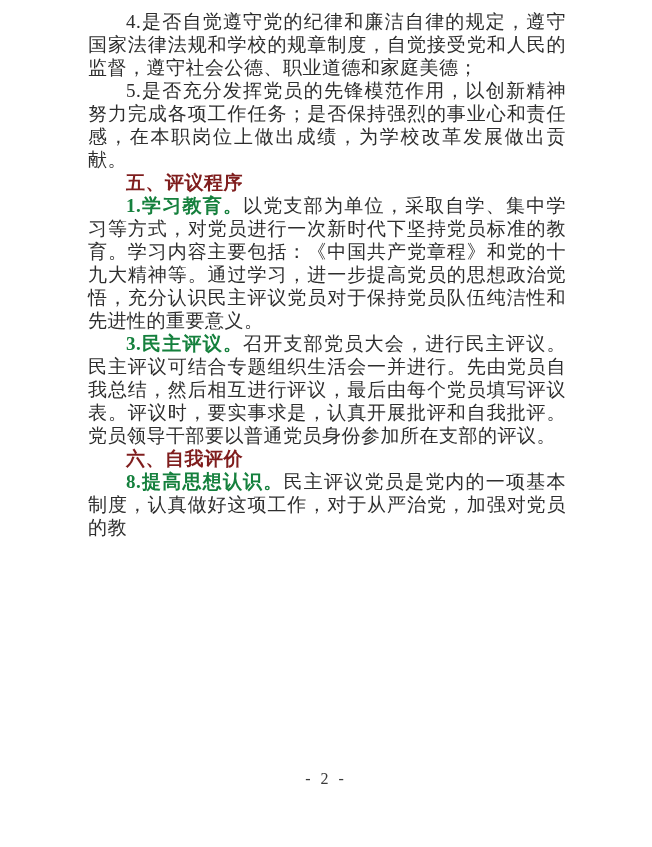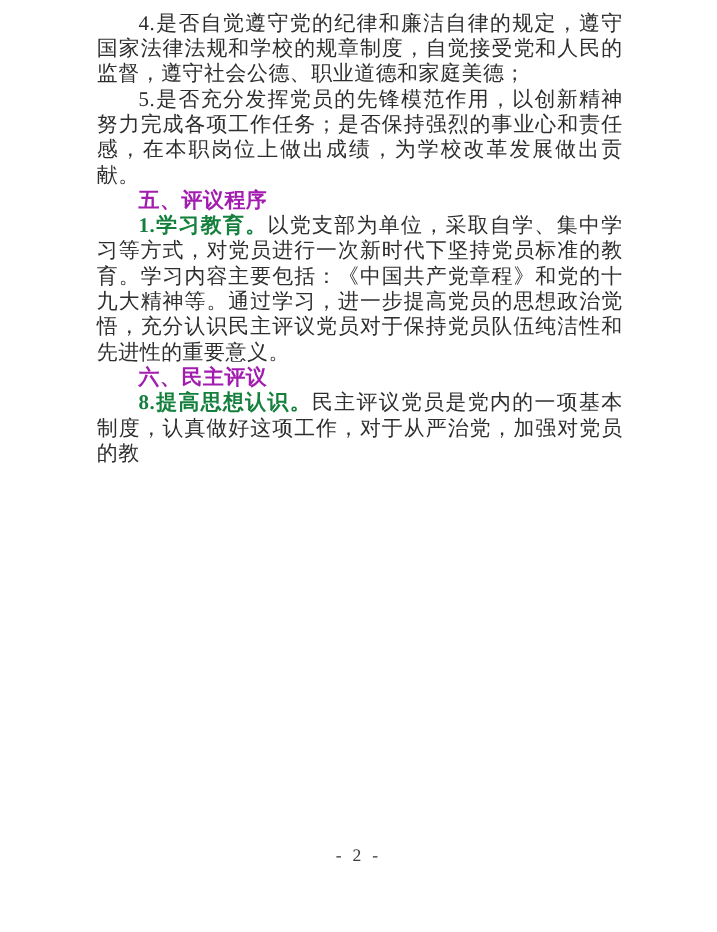--- a/index.html
+++ b/index.html
@@ -31,21 +31,21 @@
     letter-spacing: 0.5px;
   }
   .text-block p {
     margin: 0;
     padding: 0;
     text-indent: 2em;
     text-align-last: left;
   }
   .text-block p.heading {
     font-weight: 700;
-    color: #a21caf;
+    color: #7f1d1d;
     text-align: left;
   }
   .lead {
     font-weight: 700;
     color: #15803d;
   }
   .page-number {
     position: absolute;
     left: 0;
     top: 770px;
@@ -66,22 +66,23 @@
     <p>4.是否自觉遵守党的纪律和廉洁自律的规定，遵守国家法律法规和学校的规章制度，自觉接受党和人民的监督，遵守社会公德、职业道德和家庭美德；</p>
 
     <p>5.是否充分发挥党员的先锋模范作用，以创新精神努力完成各项工作任务；是否保持强烈的事业心和责任感，在本职岗位上做出成绩，为学校改革发展做出贡献。</p>
 
     <p class="heading">五、评议程序</p>
 
 
     <p><b class="lead">1.学习教育。</b><span>以党支部为单位，采取自学、集中学习等方式，对党员进行一次新时代下坚持党员标准的教育。学习内容主要包括：《中国共产党章程》和党的十九大精神等。通过学习，进一步提高党员的思想政治觉悟，充分认识民主评议党员对于保持党员队伍纯洁性和先进性的重要意义。</span></p>
 
 
+    <p><b class="lead">3.民主评议。</b><span>召开支部党员大会，进行民主评议。民主评议可结合专题组织生活会一并进行。先由党员自我总结，然后相互进行评议，最后由每个党员填写评议表。评议时，要实事求是，认真开展批评和自我批评。党员领导干部要以普通党员身份参加所在支部的评议。</span></p>
 
 
-    <p class="heading">六、民主评议</p>
+    <p class="heading">六、自我评价</p>
 
     <p><b class="lead">8.提高思想认识。</b><span>民主评议党员是党内的一项基本制度，认真做好这项工作，对于从严治党，加强对党员的教</span></p>
 
   </div>
 
   <div class="page-number">- 2 -</div>
 </div>
 
 </body></html>

